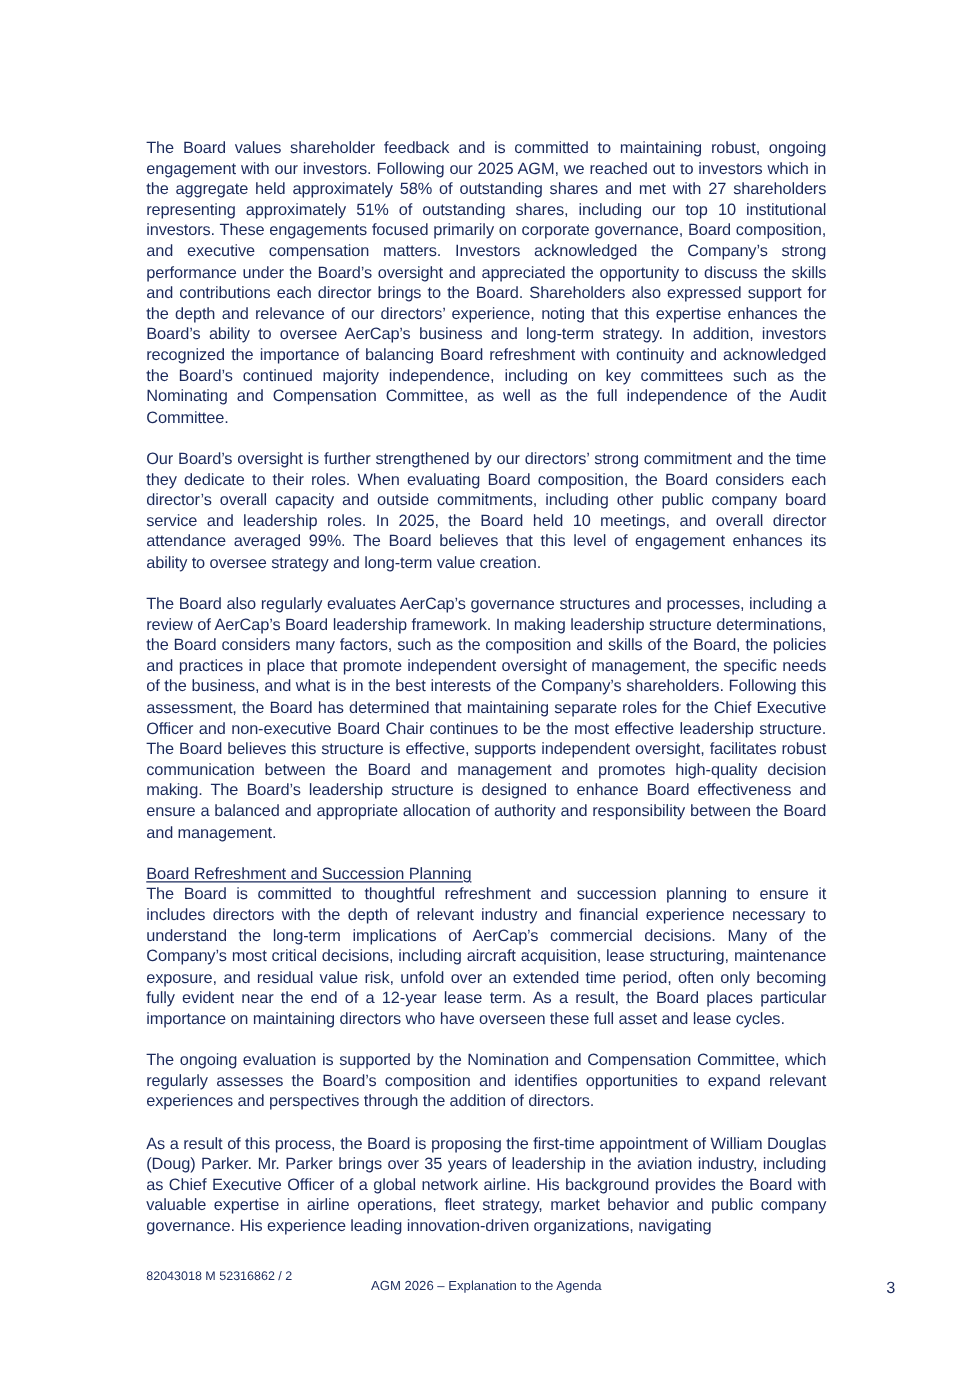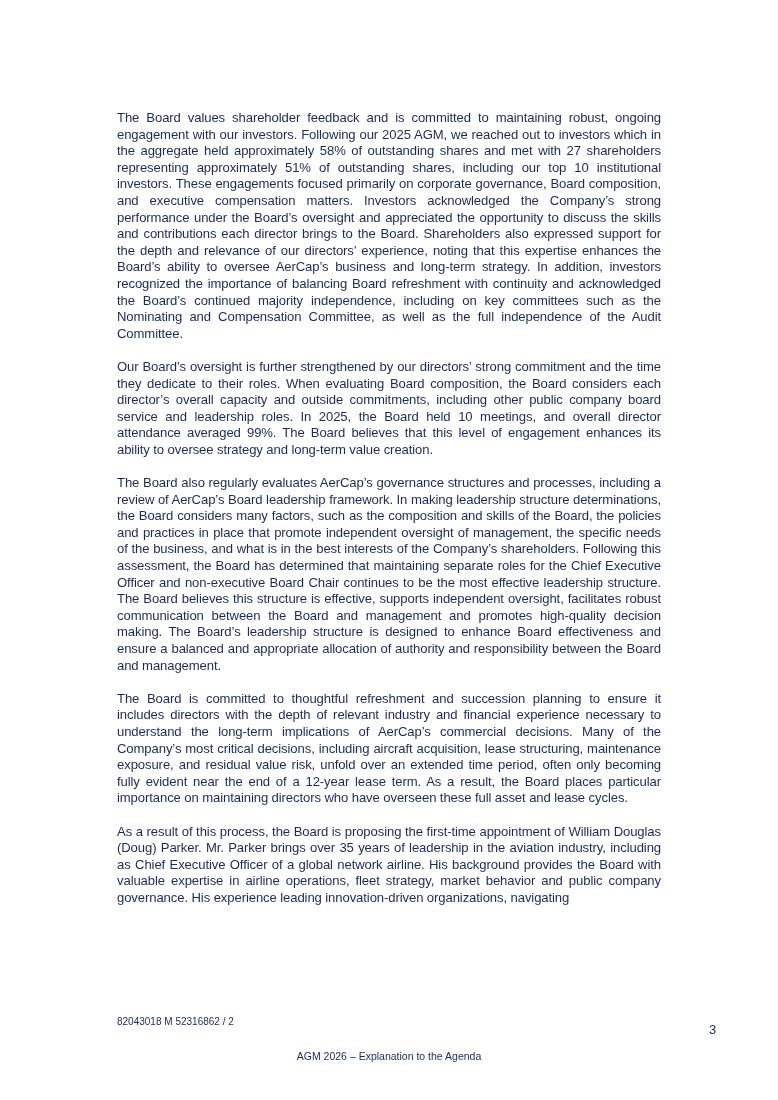--- a/index.html
+++ b/index.html
@@ -13,36 +13,38 @@
       font-size: 13.1px; line-height: 16.6px;
       text-align: justify;
       letter-spacing: -0.1px;
     }
     .para { margin: 0 0 16.6px 0; }
     .heading {
       margin: 0; text-decoration: underline; text-underline-offset: 2px;
       text-decoration-thickness: 1px;
     }
     .footer-title {
-      position: absolute; top: 1050px; left: 0; width: 778px; text-align: center;
+      position: absolute; top: 1023px; left: 0; width: 778px; text-align: center;
       font-size: 10.5px; color: #1b2a5c;
     }
     .page-number {
       position: absolute; top: 1022px; left: 709px; font-size: 13px; color: #1b2a5c;
     }
     .doc-id {
       position: absolute; top: 1016px; left: 117px; font-size: 10px; color: #1b2a5c;
     }
   </style>
 </head>
 <body>
 
 <div class="page-body">
   <p class="para">The Board values shareholder feedback and is committed to maintaining robust, ongoing engagement with our investors. Following our 2025 AGM, we reached out to investors which in the aggregate held approximately 58% of outstanding shares and met with 27 shareholders representing approximately 51% of outstanding shares, including our top 10 institutional investors. These engagements focused primarily on corporate governance, Board composition, and executive compensation matters. Investors acknowledged the Company’s strong performance under the Board’s oversight and appreciated the opportunity to discuss the skills and contributions each director brings to the Board. Shareholders also expressed support for the depth and relevance of our directors’ experience, noting that this expertise enhances the Board’s ability to oversee AerCap’s business and long-term strategy. In addition, investors recognized the importance of balancing Board refreshment with continuity and acknowledged the Board’s continued majority independence, including on key committees such as the Nominating and Compensation Committee, as well as the full independence of the Audit Committee.</p>
   <p class="para">Our Board’s oversight is further strengthened by our directors’ strong commitment and the time they dedicate to their roles. When evaluating Board composition, the Board considers each director’s overall capacity and outside commitments, including other public company board service and leadership roles. In 2025, the Board held 10 meetings, and overall director attendance averaged 99%. The Board believes that this level of engagement enhances its ability to oversee strategy and long-term value creation.</p>
   <p class="para">The Board also regularly evaluates AerCap’s governance structures and processes, including a review of AerCap’s Board leadership framework. In making leadership structure determinations, the Board considers many factors, such as the composition and skills of the Board, the policies and practices in place that promote independent oversight of management, the specific needs of the business, and what is in the best interests of the Company’s shareholders. Following this assessment, the Board has determined that maintaining separate roles for the Chief Executive Officer and non-executive Board Chair continues to be the most effective leadership structure. The Board believes this structure is effective, supports independent oversight, facilitates robust communication between the Board and management and promotes high-quality decision making. The Board’s leadership structure is designed to enhance Board effectiveness and ensure a balanced and appropriate allocation of authority and responsibility between the Board and management.</p>
+  <p class="heading">Board Refreshment and Succession Planning</p>
   <p class="para">The Board is committed to thoughtful refreshment and succession planning to ensure it includes directors with the depth of relevant industry and financial experience necessary to understand the long-term implications of AerCap’s commercial decisions. Many of the Company’s most critical decisions, including aircraft acquisition, lease structuring, maintenance exposure, and residual value risk, unfold over an extended time period, often only becoming fully evident near the end of a 12-year lease term. As a result, the Board places particular importance on maintaining directors who have overseen these full asset and lease cycles.</p>
+  <p class="para">The ongoing evaluation is supported by the Nomination and Compensation Committee, which regularly assesses the Board’s composition and identifies opportunities to expand relevant experiences and perspectives through the addition of directors.</p>
   <p class="para">As a result of this process, the Board is proposing the first-time appointment of William Douglas (Doug) Parker. Mr. Parker brings over 35 years of leadership in the aviation industry, including as Chief Executive Officer of a global network airline. His background provides the Board with valuable expertise in airline operations, fleet strategy, market behavior and public company governance. His experience leading innovation-driven organizations, navigating</p>
 </div>
 
 <div class="footer-title">AGM 2026 – Explanation to the Agenda</div>
 <div class="page-number">3</div>
 <div class="doc-id">82043018 M 52316862 / 2</div>
 
 </body></html>

